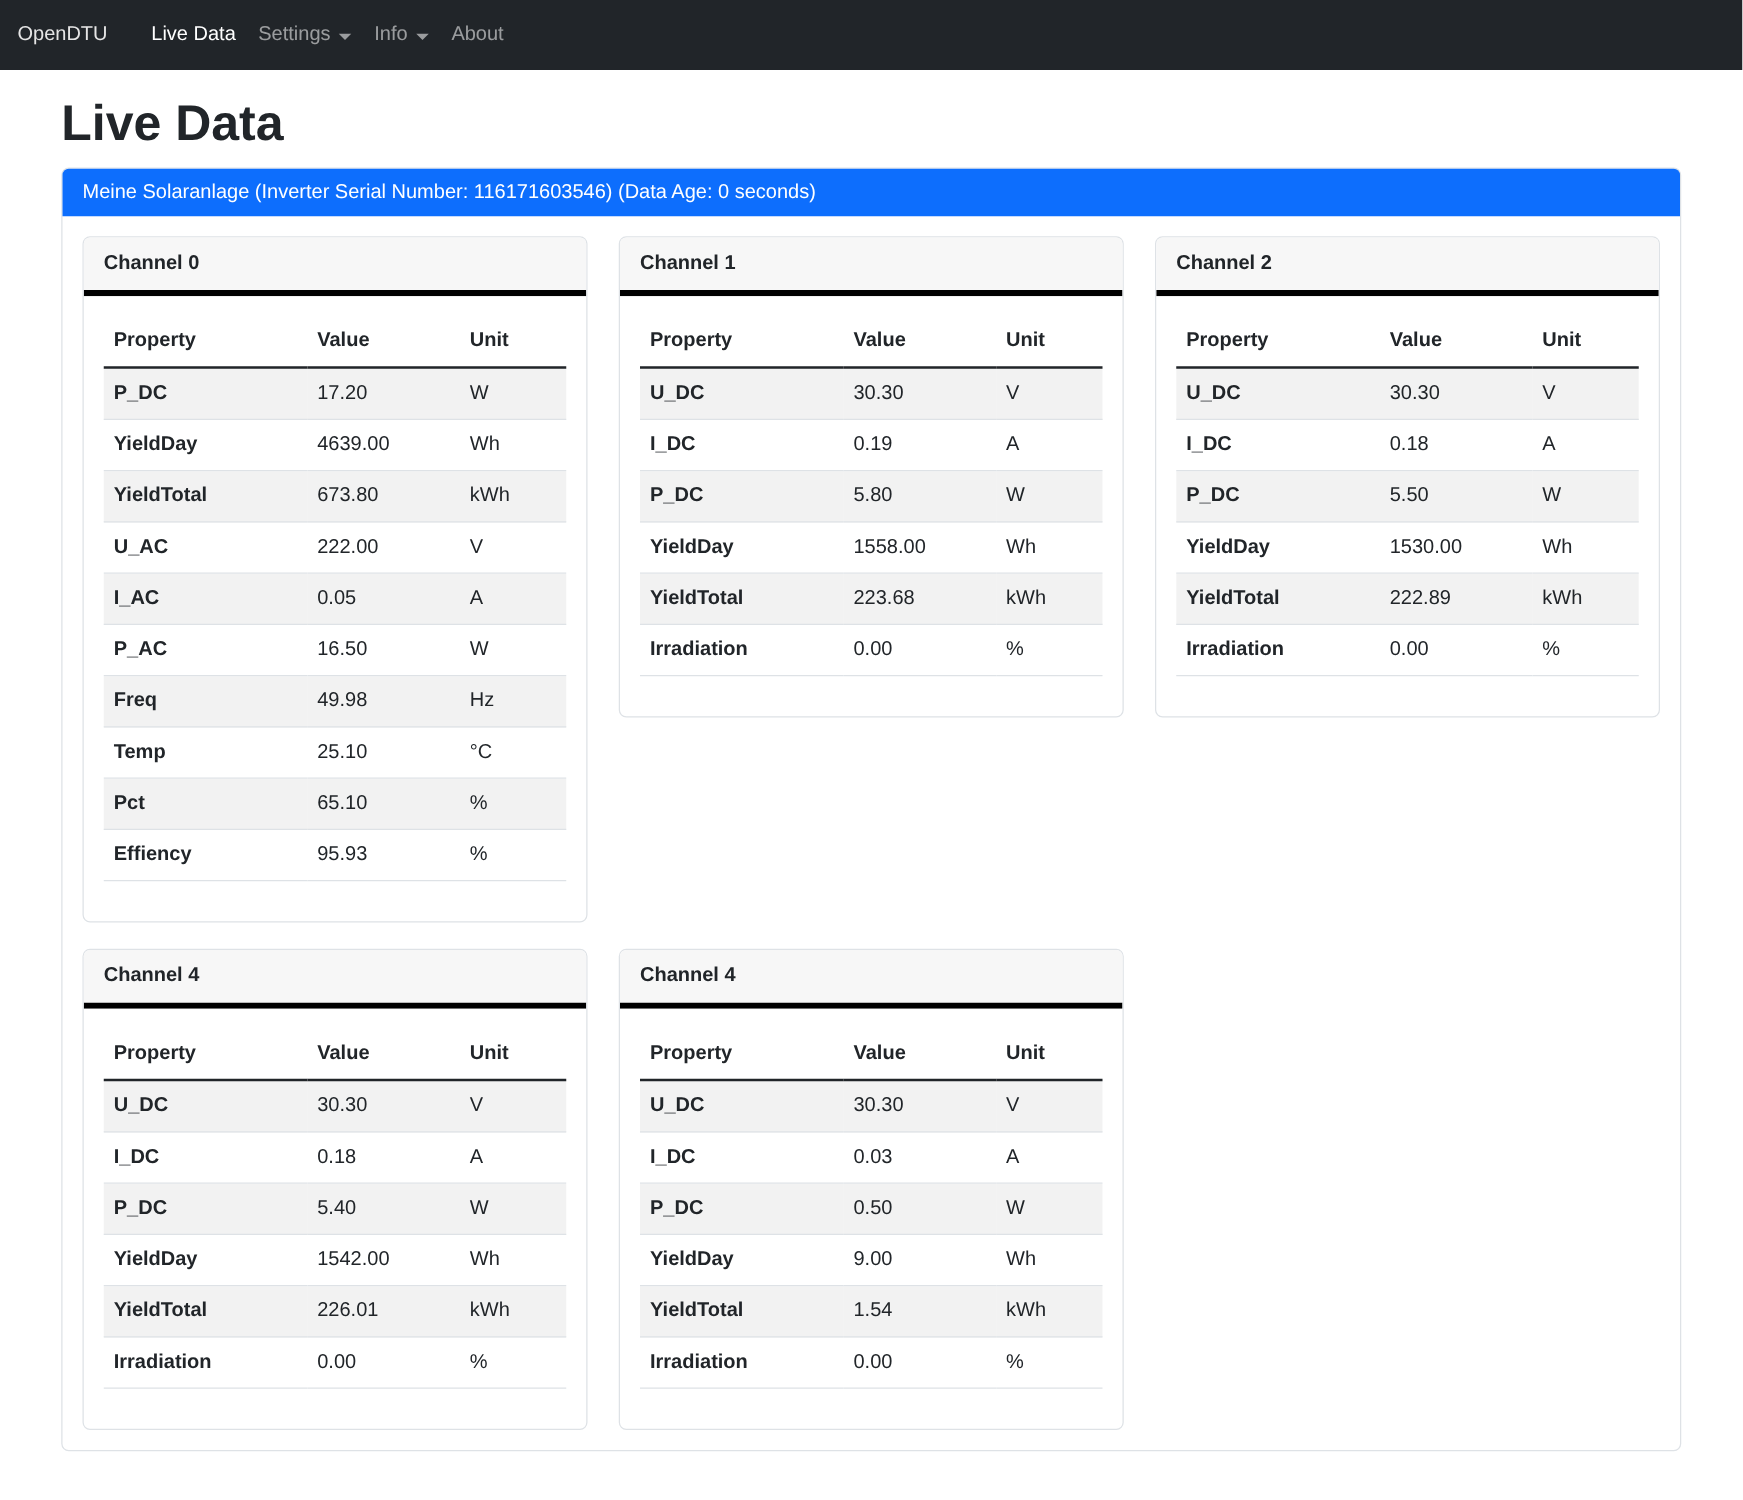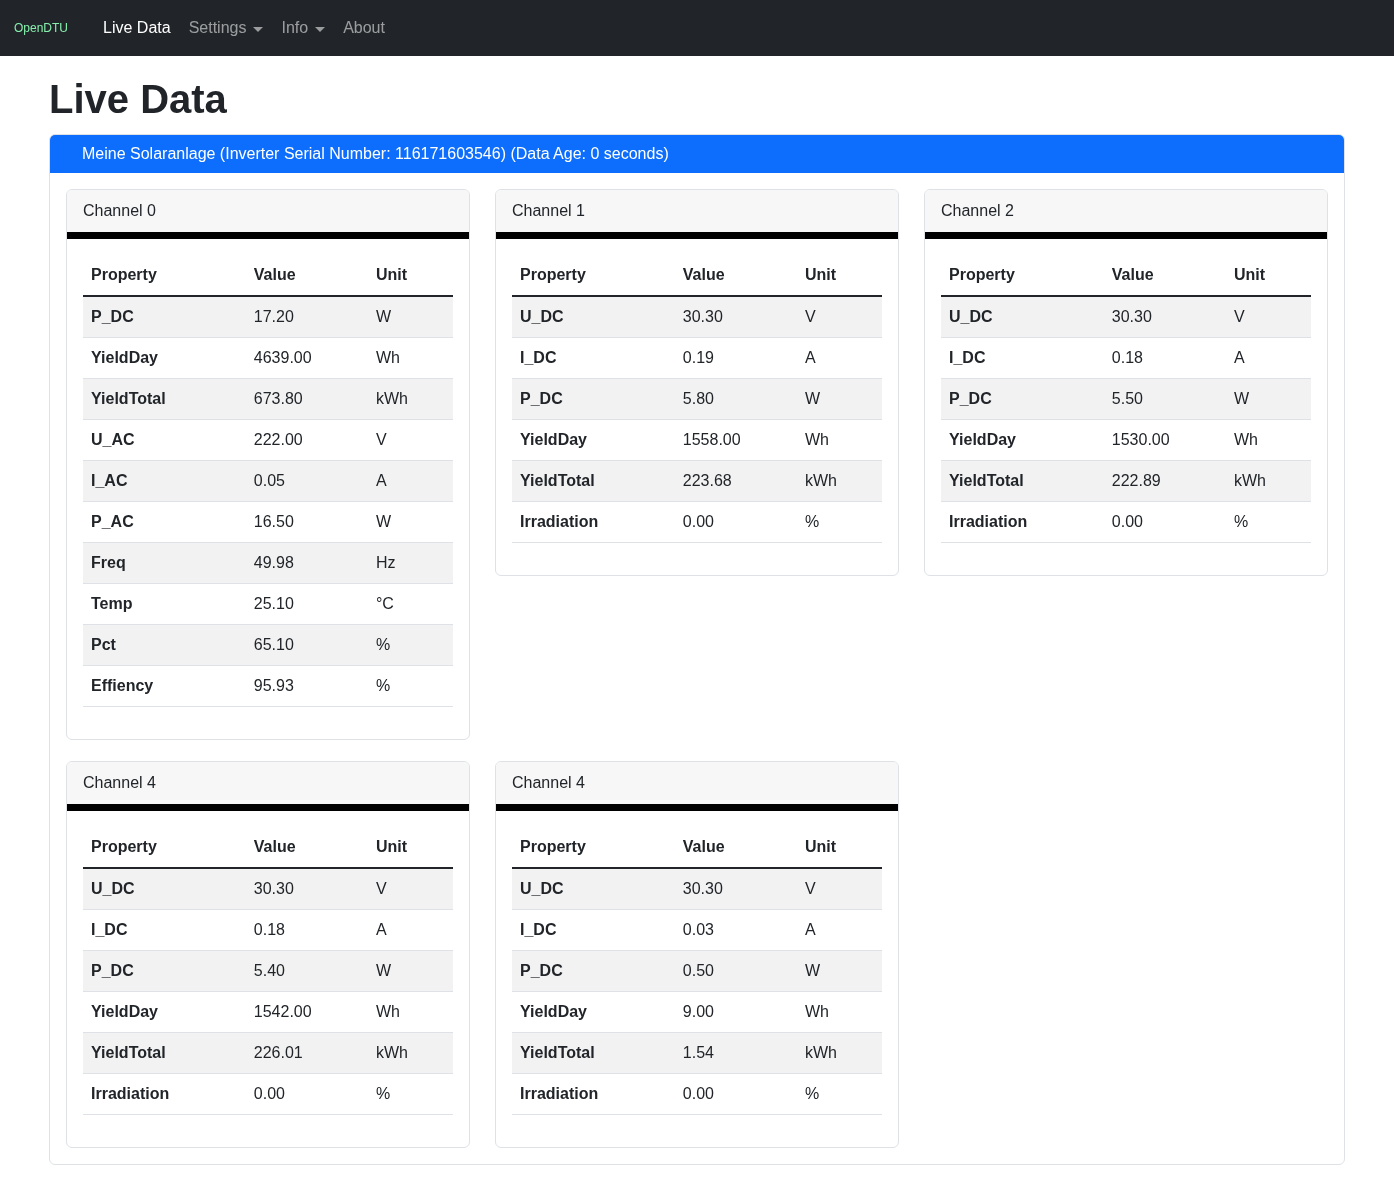--- a/index.html
+++ b/index.html
@@ -14,22 +14,22 @@
   }
   
   .navbar {
     background: #212529;
     height: 56px;
     display: flex;
     align-items: center;
     padding: 0 14px;
   }
   .navbar-brand {
-    color: #86efac;
-    font-size: 12px;
+    color: #e5e5e5;
+    font-size: 16px;
     margin-right: 26px;
     text-decoration: none;
     cursor: pointer;
   }
   .nav-link {
     color: rgba(255,255,255,.55);
     text-decoration: none;
     padding: 8px 9px;
     cursor: pointer;
     display: inline-flex;
@@ -86,43 +86,44 @@
   
   .main-panel {
     flex: 1;
     border: 1px solid #dee2e6;
     border-radius: 6px;
     background: #fff;
   }
   .panel-header {
     background: #0d6efd;
     color: #fff;
-    padding: 7px 32px;
+    padding: 7px 16px;
     line-height: 24px;
     border-radius: 5px 5px 0 0;
   }
   .panel-body { padding: 16px; }
   .channels-grid {
     display: grid;
     grid-template-columns: repeat(3, 1fr);
     gap: 21px 25px;
     align-items: start;
   }
   
   .card {
     border: 1px solid #dee2e6;
     border-radius: 6px;
     background: #fff;
   }
   .card-header {
     background: #f7f7f7;
-    border-bottom: 7px solid #000000;
+    border-bottom: 5px solid #000000;
     padding: 9px 16px;
     line-height: 24px;
     border-radius: 5px 5px 0 0;
+    font-weight: bold;
   }
   .card-body { padding: 16px; }
   table.props {
     width: 100%;
     border-collapse: collapse;
     margin-bottom: 16px;
   }
   table.props th, table.props td {
     padding: 8px;
     line-height: 24px;

